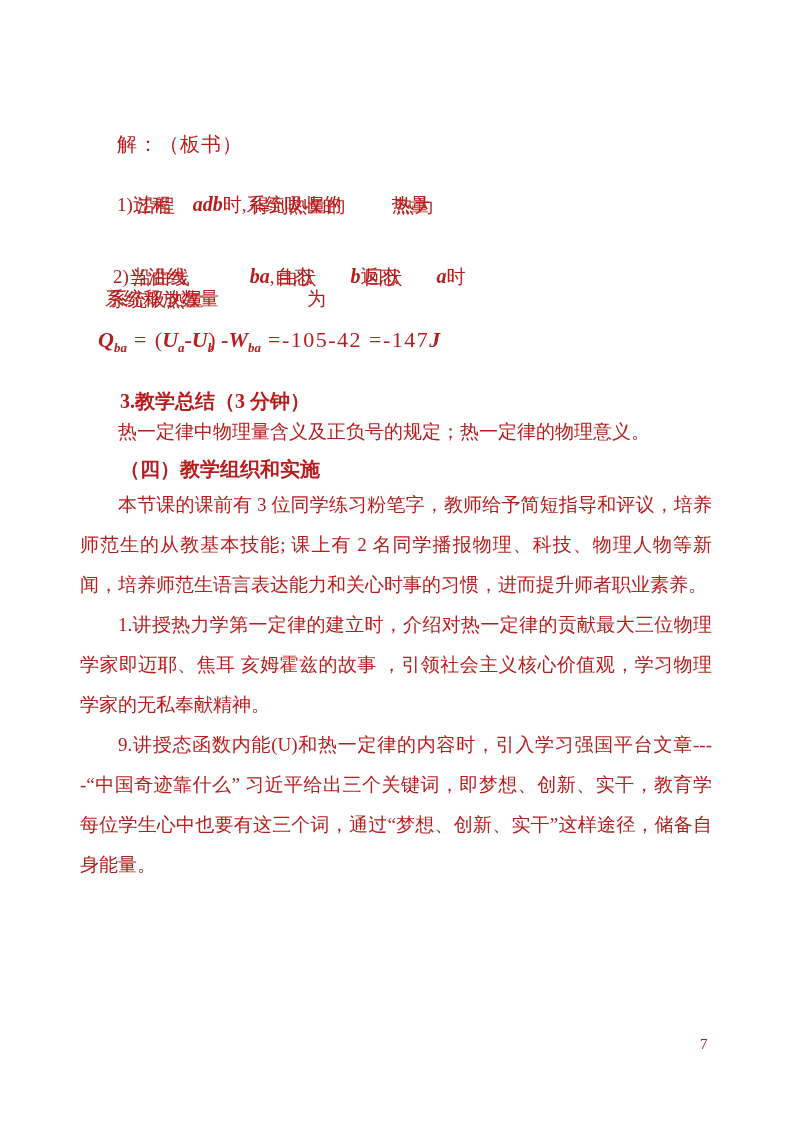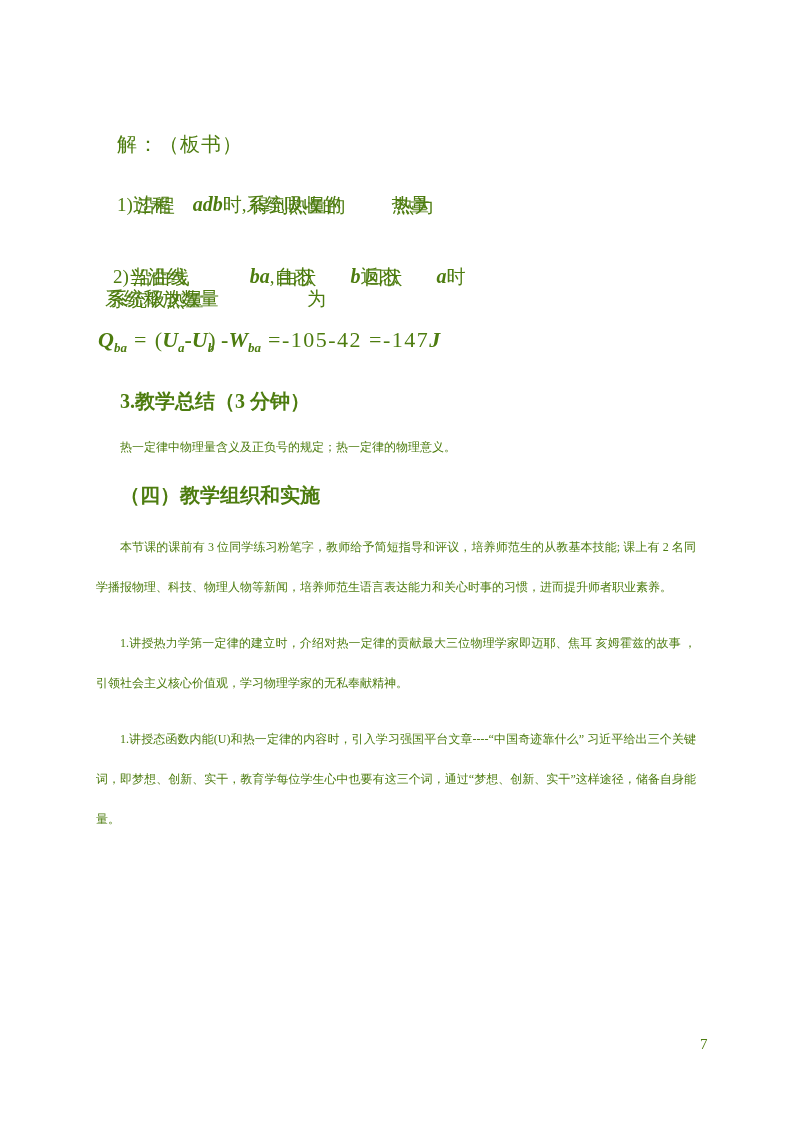--- a/index.html
+++ b/index.html
@@ -1,20 +1,20 @@
 <!DOCTYPE html>
 <html><head>
 <meta charset="utf-8">
 <style>
   html,body{margin:0;padding:0;background:#ffffff;}
   .page{
     position:relative;
     width:794px;height:1123px;
     background:#ffffff;
-    color:#4d7c0f;
+    color:#b91c1c;
     font-family:"Liberation Serif","DejaVu Serif",serif;
     overflow:hidden;
   }
   .abs{position:absolute;white-space:nowrap;}
 
   
   .sol-label{left:117px;top:131px;font-size:20px;letter-spacing:1px;}
 
   
   .ov{position:relative;display:inline-block;white-space:nowrap;}
@@ -46,21 +46,21 @@
   .epc{margin-left:-6px;}
 
   
   .sections{position:absolute;left:80px;top:386px;width:632px;}
   .sections h3{
     font-size:20px;font-weight:bold;
     margin:0;line-height:30px;text-indent:2em;
   }
   .sections h3.h-org{margin-top:6px;line-height:32px;}
   .sections p{
-    font-size:12px;margin:16px;
+    font-size:19px;margin:0;
     text-align:justify;text-justify:inter-ideograph;
     text-indent:2em;
   }
   .p-sum{line-height:31px;margin-top:2px;}
   .p-org{line-height:40px;}
   .p-org1{margin-top:2px;}
   .p-org2{margin-top:12px;}
   .p-org3{margin-top:6px;}
 
   .pagenum{left:700px;top:1036px;font-size:15px;}
@@ -89,18 +89,18 @@
     <span class="ev">Q</span><span class="es">ba</span><span class="en"> = </span><span class="ep">(</span><span class="ev">U</span><span class="es">a</span><span class="eb">-</span><span class="ev">U</span><span class="es">b</span><span class="ep epc">)</span><span class="eb"> -</span><span class="ev">W</span><span class="es">ba</span><span class="en"> =-105-42 =-147</span><span class="ev">J</span>
   </div>
 
   <div class="sections">
     <h3>3.教学总结（3 分钟）</h3>
     <p class="p-sum">热一定律中物理量含义及正负号的规定；热一定律的物理意义。</p>
 
     <h3 class="h-org">（四）教学组织和实施</h3>
     <p class="p-org p-org1">本节课的课前有 3 位同学练习粉笔字，教师给予简短指导和评议，培养师范生的从教基本技能; 课上有 2 名同学播报物理、科技、物理人物等新闻，培养师范生语言表达能力和关心时事的习惯，进而提升师者职业素养。</p>
     <p class="p-org p-org2">1.讲授热力学第一定律的建立时，介绍对热一定律的贡献最大三位物理学家即迈耶、焦耳 亥姆霍兹的故事 ，引领社会主义核心价值观，学习物理学家的无私奉献精神。</p>
-    <p class="p-org p-org3">1.讲授态函数内能(U)和热一定律的内容时，引入学习强国平台文章----“中国奇迹靠什么”  习近平给出三个关键词，即梦想、创新、实干，教育学每位学生心中也要有这三个词，通过“梦想、创新、实干”这样途径，储备自身能量。</p>
+    <p class="p-org p-org3">9.讲授态函数内能(U)和热一定律的内容时，引入学习强国平台文章----“中国奇迹靠什么”  习近平给出三个关键词，即梦想、创新、实干，教育学每位学生心中也要有这三个词，通过“梦想、创新、实干”这样途径，储备自身能量。</p>
   </div>
 
   <div class="abs pagenum">7</div>
 
 </div>
 
 </body></html>

